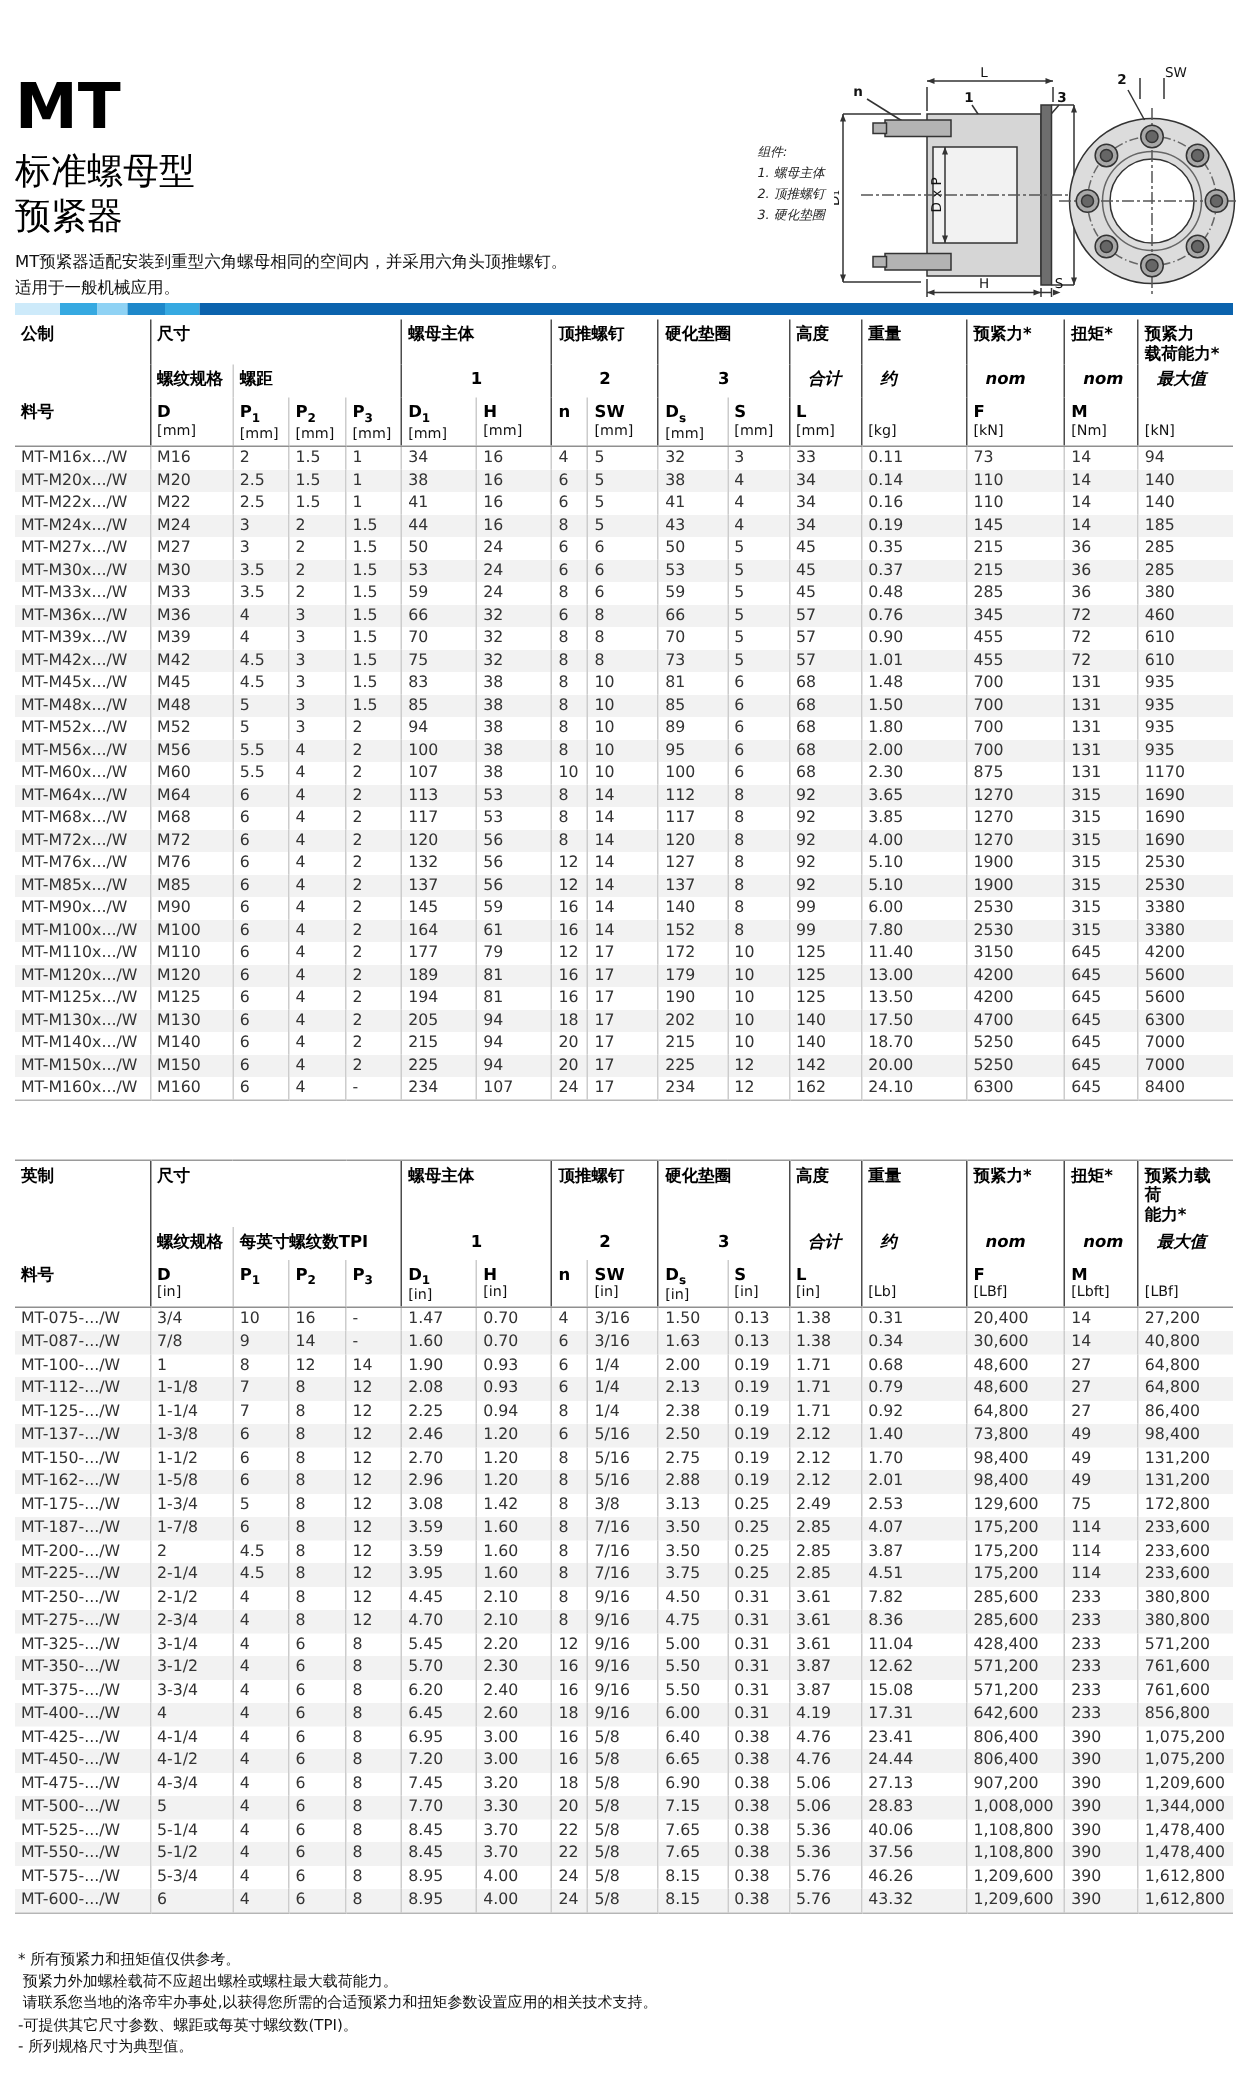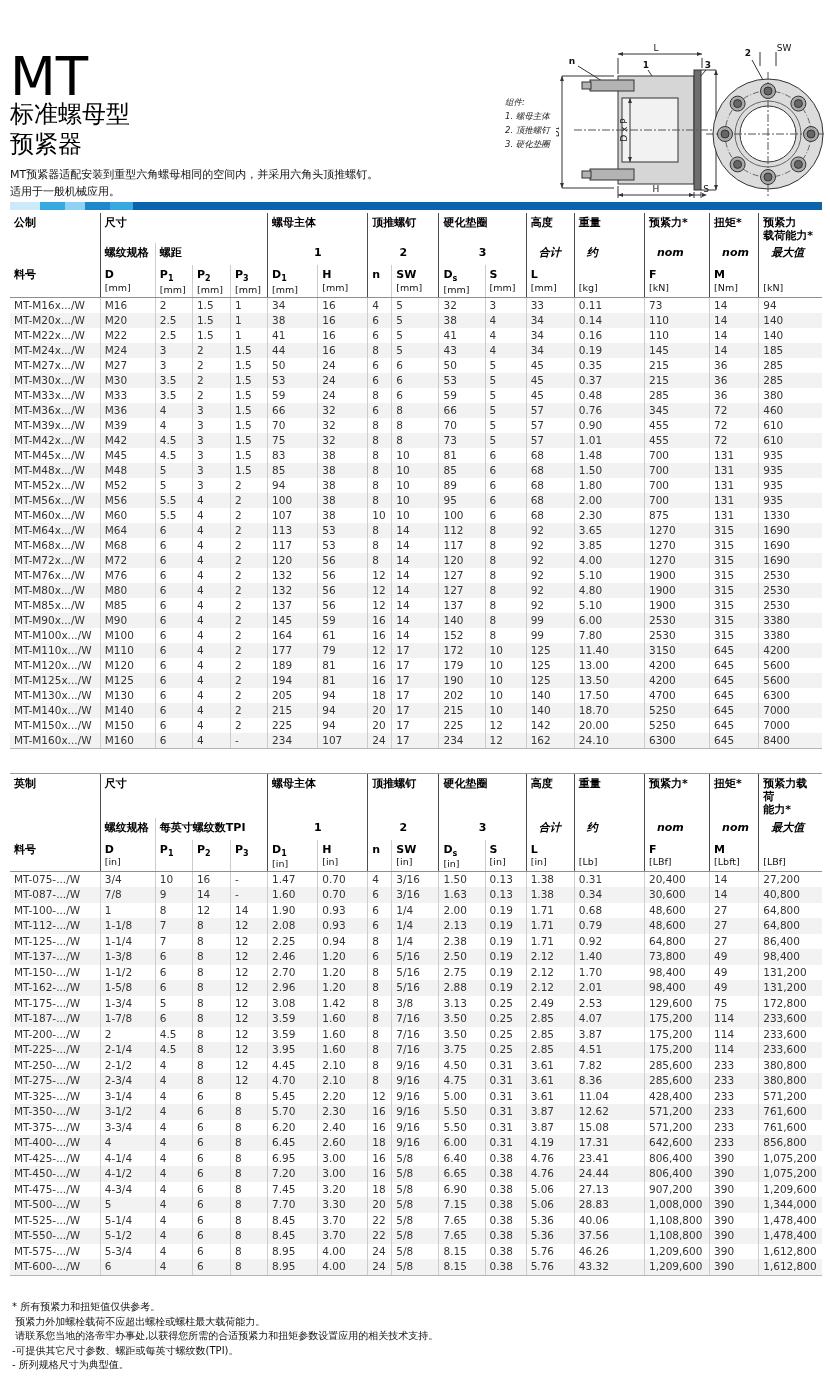--- a/index.html
+++ b/index.html
@@ -1,21 +1,21 @@
 <!DOCTYPE html>
 <html><head>
 <meta charset="utf-8">
 <style>
   html,body { margin:0; padding:0; background:#ffffff; }
   .page {
     position:relative; width:830px; height:1388px; background:#fff;
     font-family:"DejaVu Sans","Liberation Sans",sans-serif; color:#000; overflow:hidden;
   }
   
-  .title    { position:absolute; left:10px; top:50px;  font-size:53px; font-weight:400; line-height:1; }
+  .title    { position:absolute; left:10px; top:50px;  font-size:42px; font-weight:700; line-height:1; }
   .subtitle1{ position:absolute; left:10px; top:101px; font-size:24px; font-weight:300; line-height:1.1; }
   .subtitle2{ position:absolute; left:10px; top:131px; font-size:24px; font-weight:300; line-height:1.1; }
   .desc     { position:absolute; left:10px; top:167px; font-size:11px; line-height:1.5; color:#111; }
   .components { position:absolute; left:505px; top:95px; font-size:8.5px; line-height:1.65; color:#222;font-style:italic; }
   .components .c-line { white-space:nowrap; }
   .drawing  { position:absolute; left:556px; top:40px; }
   .drawing text { font-size:9px; fill:#111; font-family:"DejaVu Sans","Liberation Sans",sans-serif; }
 
   
   .bar { position:absolute; left:10px; top:202px; width:812px; height:8px; display:flex; }
@@ -498,21 +498,21 @@
           <td class="bl">107</td>
           <td class="bl">38</td>
           <td class="bl">10</td>
           <td class="bl">10</td>
           <td class="bl">100</td>
           <td class="bl">6</td>
           <td class="bl">68</td>
           <td class="bl">2.30</td>
           <td class="bl">875</td>
           <td class="bl">131</td>
-          <td class="bl">1330</td>
+          <td class="bl">1170</td>
         </tr>
         <tr>
           <td class="">MT-M64x.../W</td>
           <td class="bl">M64</td>
           <td class="bl">6</td>
           <td class="bl">4</td>
           <td class="bl">2</td>
           <td class="bl">113</td>
           <td class="bl">53</td>
           <td class="bl">8</td>
@@ -568,38 +568,20 @@
           <td class="bl">4</td>
           <td class="bl">2</td>
           <td class="bl">132</td>
           <td class="bl">56</td>
           <td class="bl">12</td>
           <td class="bl">14</td>
           <td class="bl">127</td>
           <td class="bl">8</td>
           <td class="bl">92</td>
           <td class="bl">5.10</td>
-          <td class="bl">1900</td>
-          <td class="bl">315</td>
-          <td class="bl">2530</td>
-        </tr>
-        <tr>
-          <td class="">MT-M80x.../W</td>
-          <td class="bl">M80</td>
-          <td class="bl">6</td>
-          <td class="bl">4</td>
-          <td class="bl">2</td>
-          <td class="bl">132</td>
-          <td class="bl">56</td>
-          <td class="bl">12</td>
-          <td class="bl">14</td>
-          <td class="bl">127</td>
-          <td class="bl">8</td>
-          <td class="bl">92</td>
-          <td class="bl">4.80</td>
           <td class="bl">1900</td>
           <td class="bl">315</td>
           <td class="bl">2530</td>
         </tr>
         <tr>
           <td class="">MT-M85x.../W</td>
           <td class="bl">M85</td>
           <td class="bl">6</td>
           <td class="bl">4</td>
           <td class="bl">2</td>

